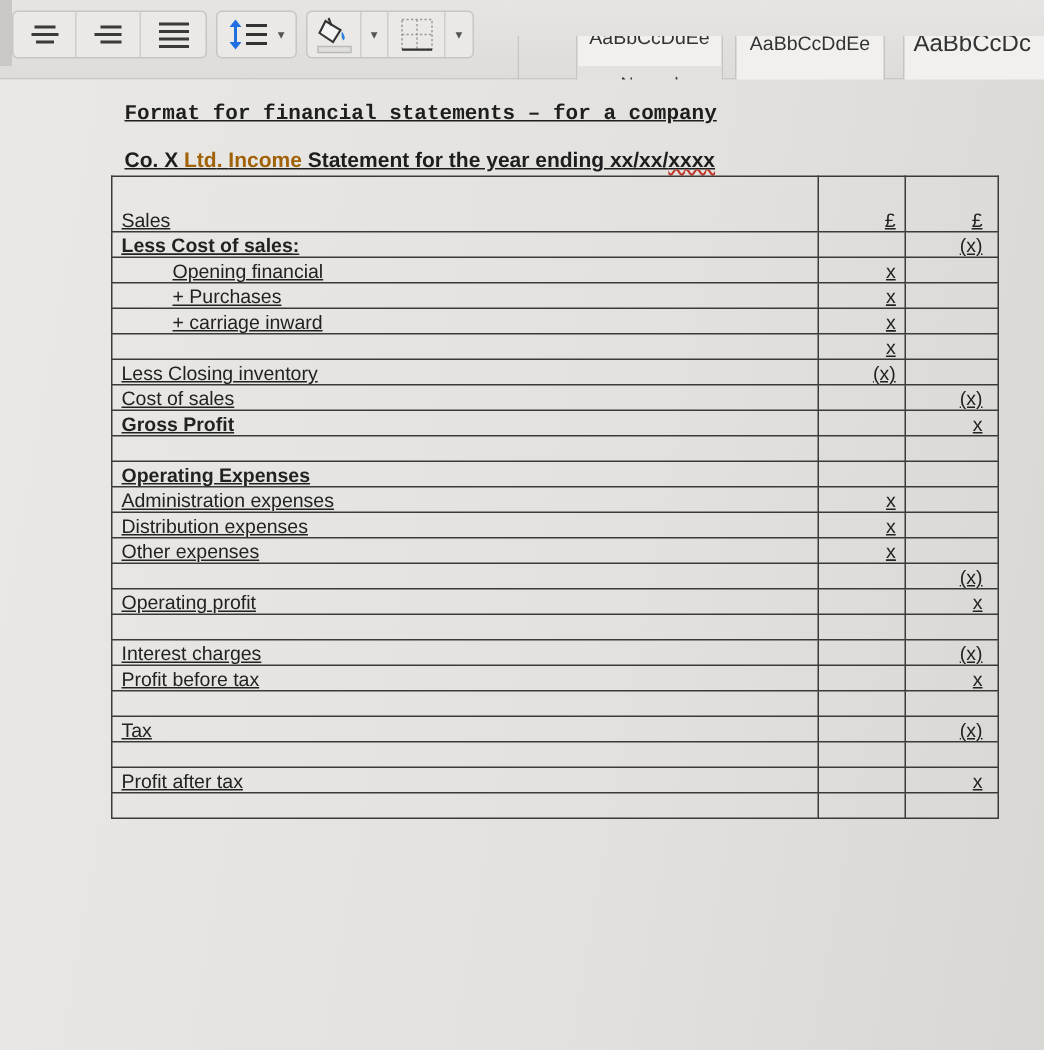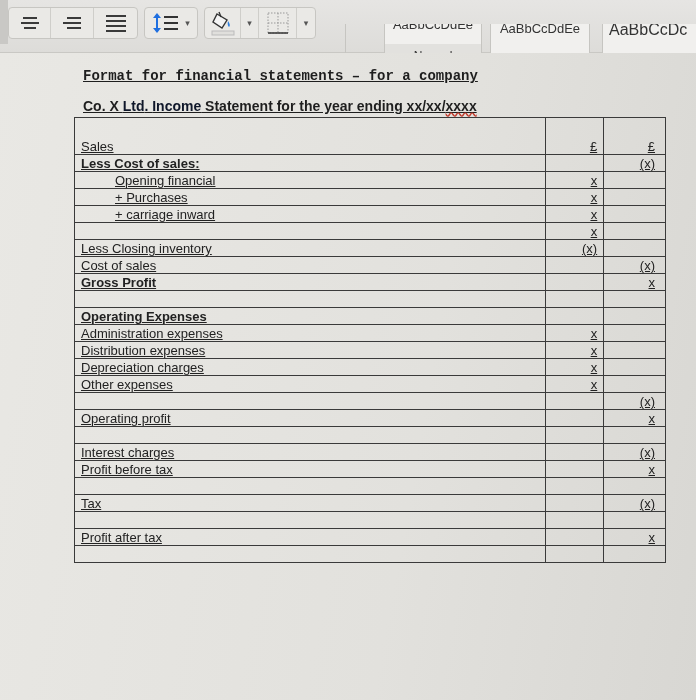--- a/index.html
+++ b/index.html
@@ -39,21 +39,21 @@
   }
   
   .page {
     position:absolute; left:0; top:53px; width:696px; height:647px;
     background:linear-gradient(100deg,#e9e8e4 0%,#e2e1dd 60%,#d8d7d3 100%);
   }
   .heading {
     position:absolute; left:83px; font-weight:bold; font-size:14px; text-decoration:underline; color:#1e1e1e;
     white-space:nowrap;
   }
-  .link-blue { color:#0f172a; }
+  .link-blue { color:#a16207; }
   .squiggle { text-decoration:underline wavy #c0392b; }
   table.stmt {
     position:absolute; left:74px; top:117px;
     border-collapse:collapse; width:592px;
     font-size:13px;
     text-decoration:underline;
   }
   table.stmt td {
     border:1.5px solid #3a3a3a; padding:0 6px; height:16px; line-height:15px; vertical-align:bottom;
     white-space:nowrap; color:#222;
@@ -219,25 +219,20 @@
         <td class="lbl">Administration expenses</td>
         <td class="c1">x</td>
         <td class="c2"></td>
       </tr>
       <tr>
         <td class="lbl">Distribution expenses</td>
         <td class="c1">x</td>
         <td class="c2"></td>
       </tr>
       <tr>
-        <td class="lbl">Depreciation charges</td>
-        <td class="c1">x</td>
-        <td class="c2"></td>
-      </tr>
-      <tr>
         <td class="lbl">Other expenses</td>
         <td class="c1 ul">x</td>
         <td class="c2"></td>
       </tr>
       <tr>
         <td class="lbl"></td>
         <td class="c1"></td>
         <td class="c2">(x)</td>
       </tr>
       <tr>

